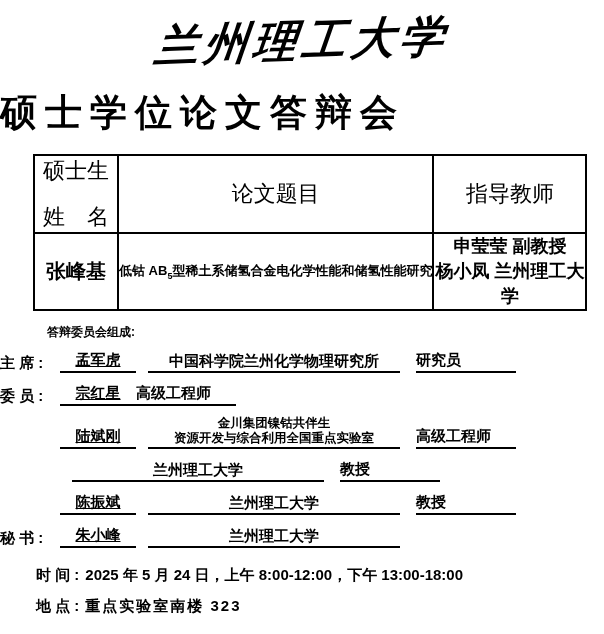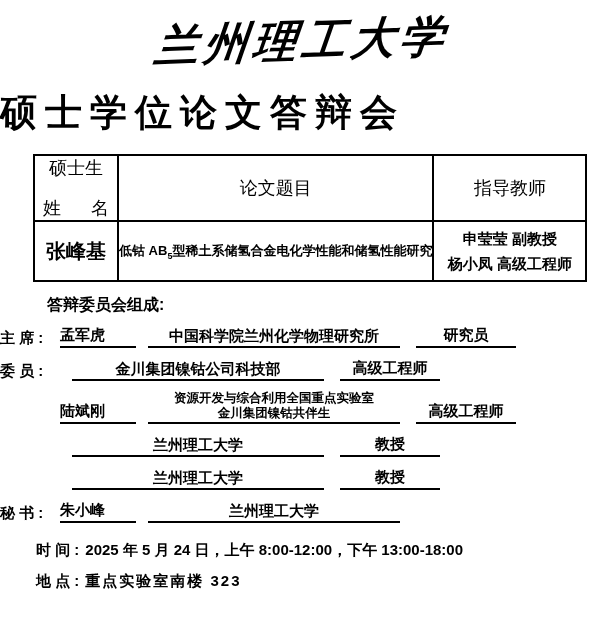--- a/index.html
+++ b/index.html
@@ -23,36 +23,36 @@
     font-weight:bold; font-size:37px;
     letter-spacing:8px; margin-top:2px; white-space:nowrap;
   }
   table.info { border-collapse:collapse; margin:16px 0 0 33px; table-layout:fixed; }
   table.info td { border:2px solid #000; vertical-align:middle; padding:0; }
   .c1 { width:82px; }
   .c2 { width:305px; }
   .c3 { width:151px; }
   .hrow td {
     height:64px; text-align:center;
-    font-family:"Liberation Serif", serif; font-size:18px;
+    font-family:"Liberation Serif", serif; font-size:22px;
   }
   .c1-line1 { text-align:center; margin-bottom:16px; }
   .c1-line2 { display:flex; justify-content:space-between; padding:0 8px; }
   .drow td { height:58px; text-align:center; font-weight:bold; }
   .student { font-size:20px; }
   .thesis  { font-size:13px; white-space:nowrap; }
   .thesis sub { font-size:9px; }
-  .advisor { font-size:15px; line-height:25px; }
-  .committee-heading { margin:13px 0 10px 47px; font-weight:bold; font-size:16px; }
+  .advisor { font-size:18px; line-height:25px; }
+  .committee-heading { margin:13px 0 10px 47px; font-weight:bold; font-size:12px; }
   .rows { font-weight:bold; font-size:15px; }
   .crow { display:flex; align-items:flex-end; margin-bottom:11px; }
   .clabel { width:60px; flex:none; white-space:nowrap; }
-  .cname  { width:76px;  flex:none; border-bottom:2px solid #000; padding-bottom:1px; }
+  .cname  { width:76px;  flex:none; text-align:center; border-bottom:2px solid #000; padding-bottom:1px;text-decoration:underline; }
   .corg   { width:252px; flex:none; margin:0 16px 0 12px; text-align:center; border-bottom:2px solid #000; padding-bottom:0;font-family:Liberation Mono, monospace; }
-  .ctitle { width:100px; flex:none; text-align:center; border-bottom:2px solid #000; padding-bottom:1px; }
+  .ctitle { width:100px; flex:none; border-bottom:2px solid #000; padding-bottom:1px; }
   .org-line { font-size:12.5px; line-height:15px; white-space:nowrap; }
   .meta { margin-left:36px; font-weight:bold; font-size:15px; line-height:31px; white-space:nowrap; }
   .meta .mlabel { margin-right:6px; }
   .place-value { letter-spacing:2px; }
 </style>
 </head>
 <body>
 
 <div class="logo-wrap">
   <span class="logo">兰州理工大学</span>
@@ -71,61 +71,62 @@
       </div>
     </td>
     <td class="c2">论文题目</td>
     <td class="c3">指导教师</td>
   </tr>
   <tr class="drow">
     <td class="c1 student">张峰基</td>
     <td class="c2 thesis"><span>低钴 AB</span><sub>5</sub><span>型稀土系储氢合金电化学性能和储氢性能研究</span></td>
     <td class="c3 advisor">
       <div>申莹莹 副教授</div>
-      <div>杨小凤 高级工程师</div>
+      <div>杨小凤 兰州理工大学</div>
     </td>
   </tr>
 </tbody>
   </table>
 
 <div class="committee-heading">答辩委员会组成:</div>
 
 <div class="rows">
 
   <div class="crow">
     <div class="clabel">主 席 :</div>
     <div class="cname">孟军虎</div>
     <div class="corg">中国科学院兰州化学物理研究所</div>
     <div class="ctitle">研究员</div>
   </div>
 
   <div class="crow">
     <div class="clabel">委 员 :</div>
-    <div class="corg">金川集团镍钴公司科技部</div>
+    <div class="cname">宗红星</div>
     <div class="ctitle">高级工程师</div>
   </div>
 
   <div class="crow">
     <div class="clabel"></div>
     <div class="cname">陆斌刚</div>
     <div class="corg">
+      <div class="org-line">金川集团镍钴共伴生</div>
       <div class="org-line">资源开发与综合利用全国重点实验室</div>
-      <div class="org-line">金川集团镍钴共伴生</div>
     </div>
     <div class="ctitle">高级工程师</div>
   </div>
 
   <div class="crow">
     <div class="clabel"></div>
     <div class="corg">兰州理工大学</div>
     <div class="ctitle">教授</div>
   </div>
 
   <div class="crow">
     <div class="clabel"></div>
+    <div class="cname">陈振斌</div>
     <div class="corg">兰州理工大学</div>
     <div class="ctitle">教授</div>
   </div>
 
   <div class="crow">
     <div class="clabel">秘 书 :</div>
     <div class="cname">朱小峰</div>
     <div class="corg">兰州理工大学</div>
   </div>
 

